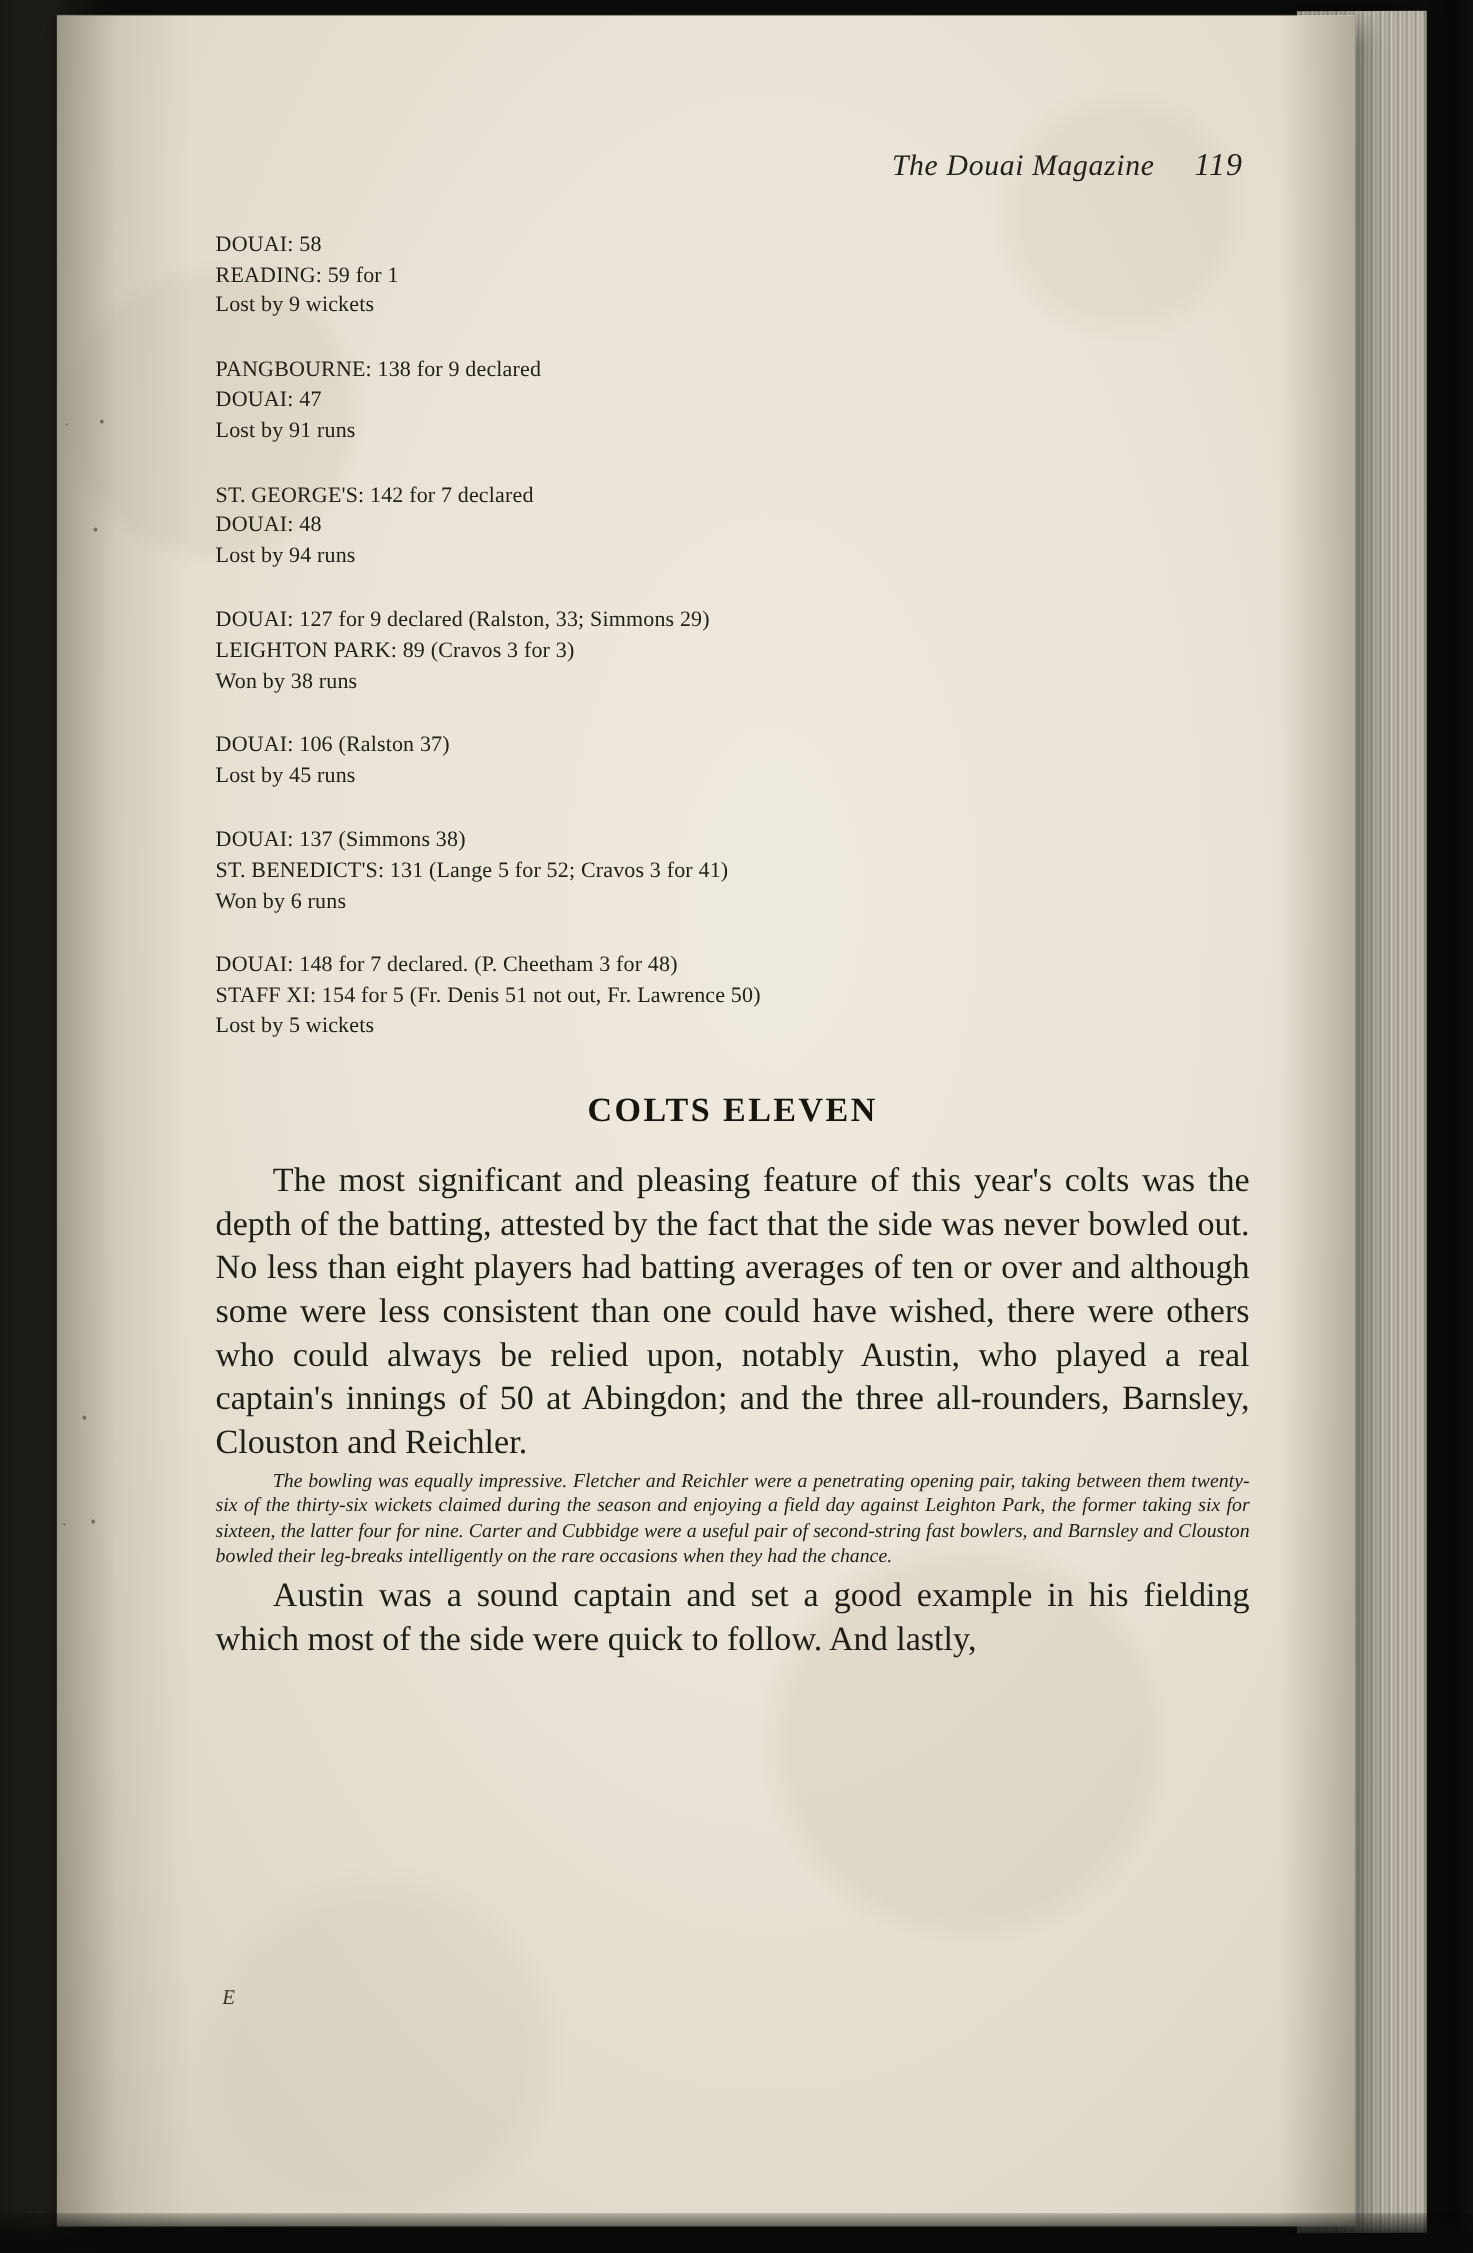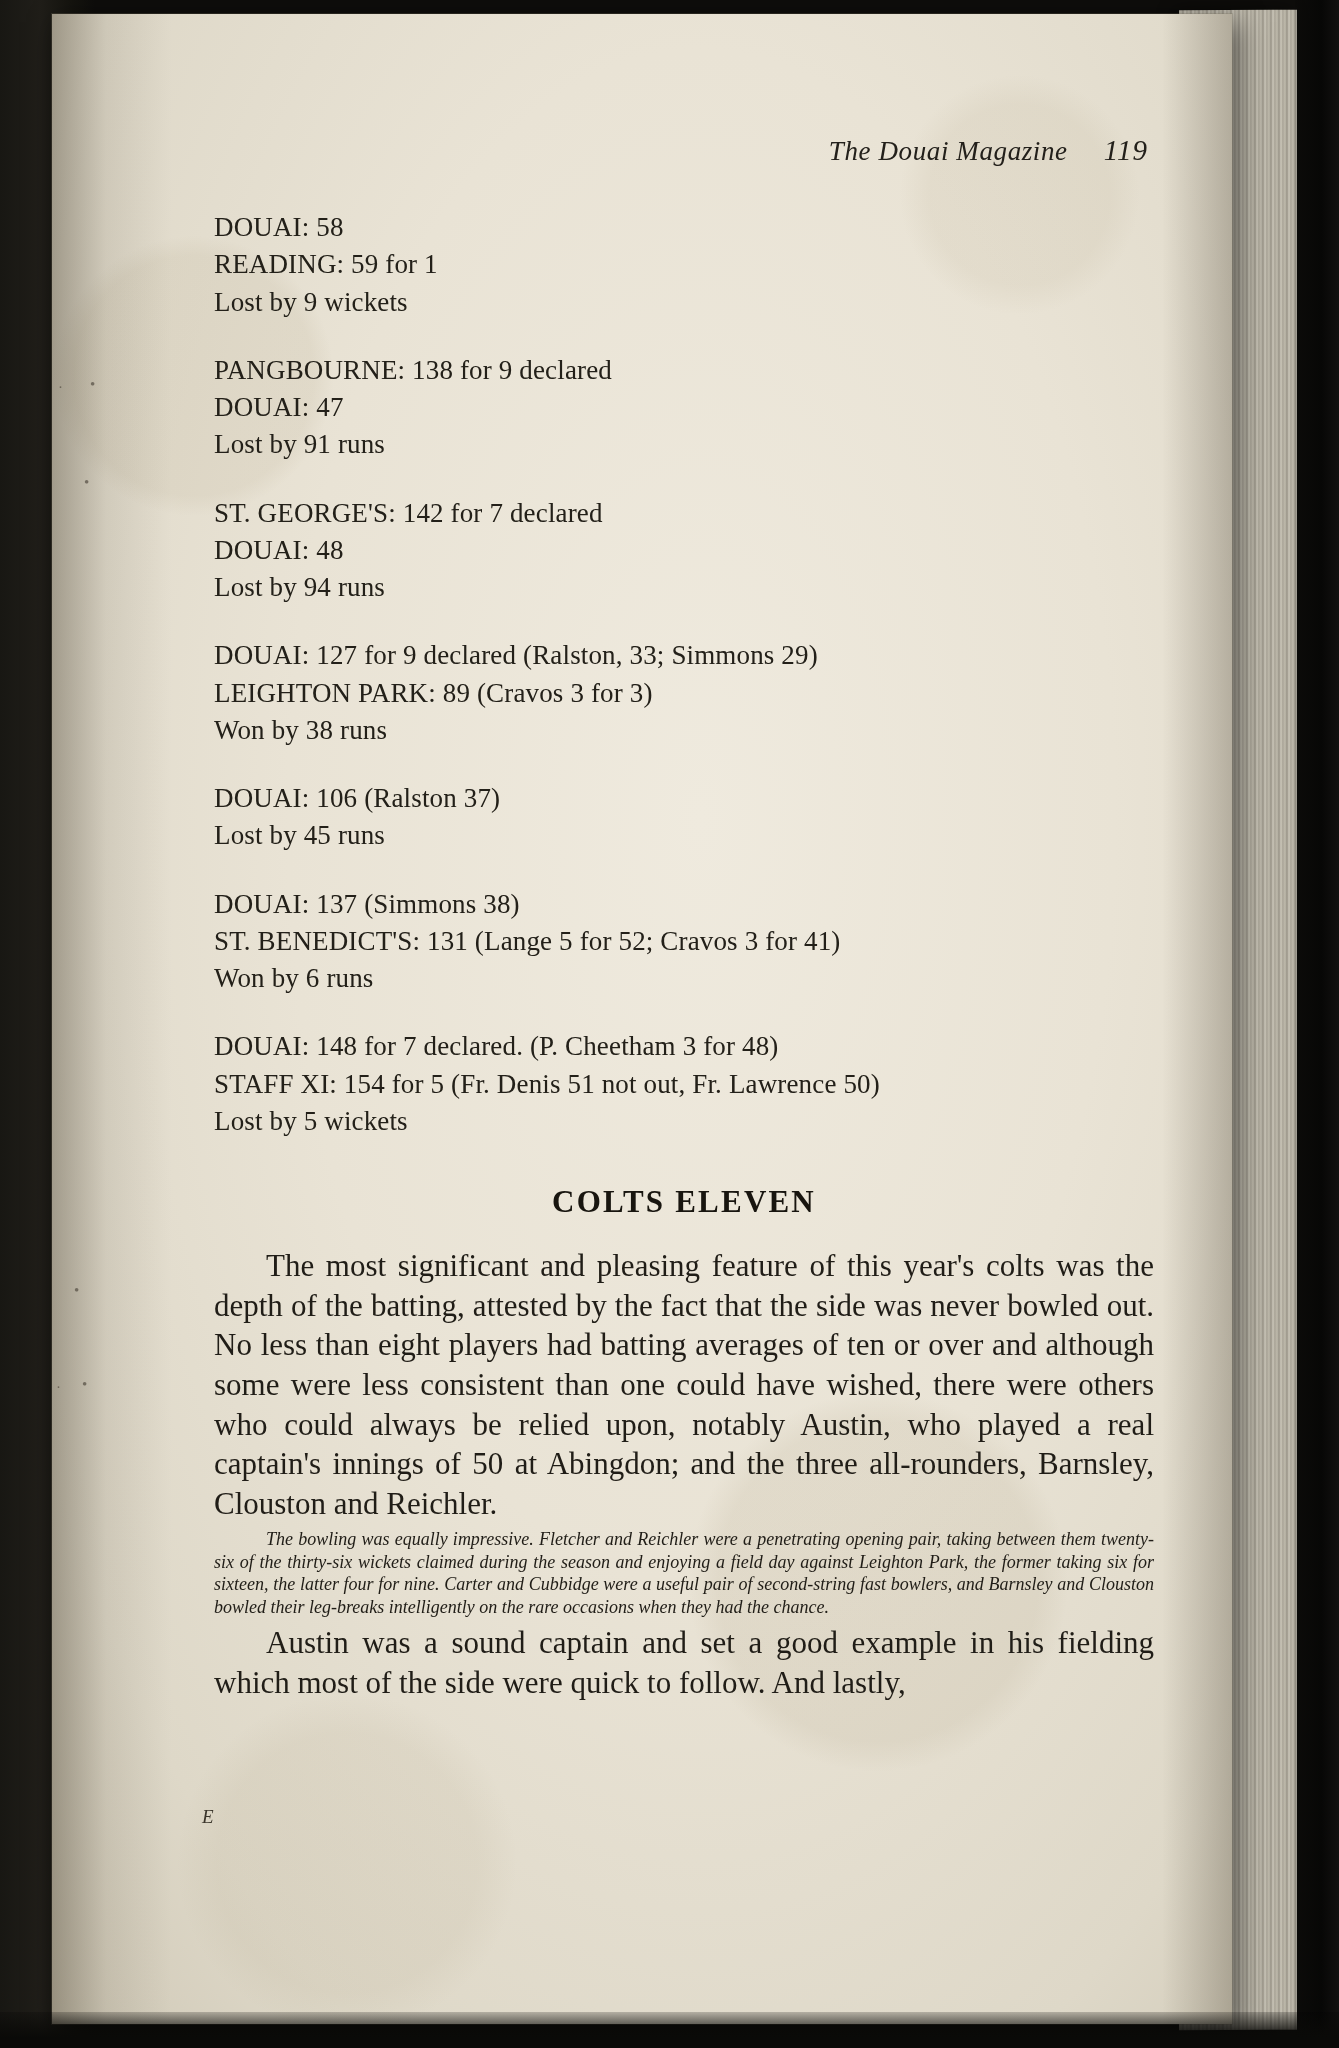--- a/index.html
+++ b/index.html
@@ -92,21 +92,21 @@
     position: absolute;
     right: 0; top: 0;
     width: 70px; height: 100%;
     background: linear-gradient(270deg, rgba(70,62,46,.30), rgba(0,0,0,0));
     pointer-events: none;
   }
 
   
   .content {
     position: absolute;
-    left: 162px;
+    left: 144px;
     top: 120px;
     width: 940px;
     color: #1d1a16;
   }
 
   .running-head {
     display: flex;
     justify-content: flex-end;
     align-items: baseline;
     gap: 36px;
@@ -120,21 +120,21 @@
     color: #23201b;
   }
   .running-head .folio {
     font-size: 29px;
     color: #23201b;
     letter-spacing: 1px;
     font-style: italic;
   }
 
   .scores {
-    font-size: 27px;
+    font-size: 20px;
     line-height: 1.38;
     letter-spacing: .15px;
     color: #232019;
   }
   .score-block {
     margin-bottom: 31px;
   }
   .score-block div { white-space: nowrap; }
 
   .section-title {

